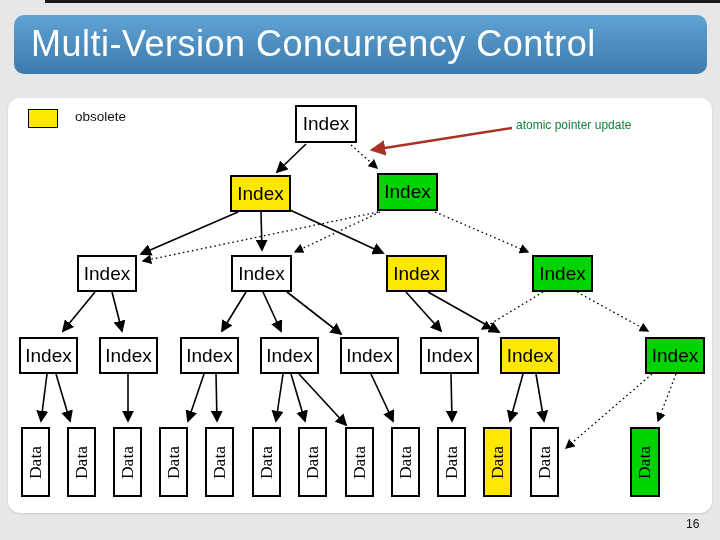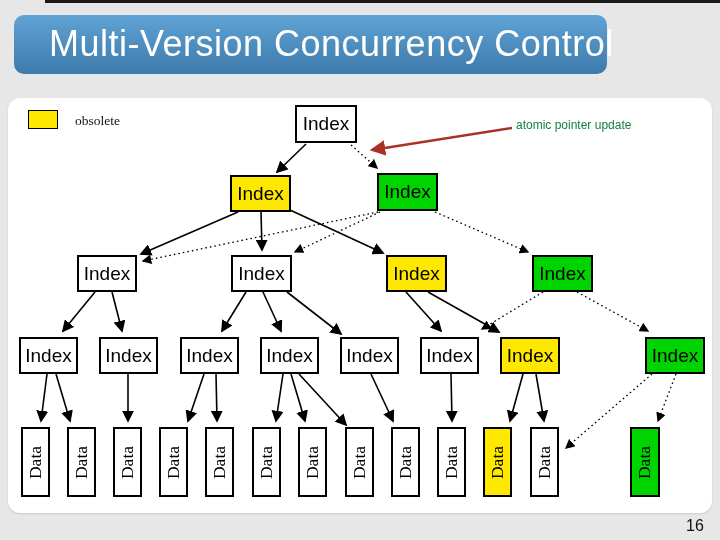--- a/index.html
+++ b/index.html
@@ -3,39 +3,39 @@
 <meta charset="utf-8">
 <style>
   html,body{margin:0;padding:0;}
   body{
     width:720px;height:540px;position:relative;overflow:hidden;
     font-family:"Liberation Sans",sans-serif;
     background:#e8e7e7;
   }
   #top-line{position:absolute;left:45px;top:0;width:675px;height:3px;background:#1a1a1a;}
   #title-bar{
-    position:absolute;left:14px;top:15px;width:593px;height:59px;
+    position:absolute;left:14px;top:15px;width:693px;height:59px;
     border-radius:10px;
     color:#ffffff;font-size:36px;font-weight:400;letter-spacing:0.5px;
-    line-height:58px;padding-left:35px;box-sizing:border-box;
+    line-height:58px;padding-left:17px;box-sizing:border-box;
     white-space:nowrap;
   }
   #slide{
     position:absolute;left:8px;top:98px;width:704px;height:415px;
     background:#ffffff;border-radius:12px;
     box-shadow:0 1px 2px rgba(0,0,0,0.12);
   }
   #legend{position:absolute;left:28px;top:109px;}
-  .legend-row{display:flex;align-items:flex-end;margin-bottom:12px;height:20px;font-family:Liberation Serif, serif;}
+  .legend-row{display:flex;align-items:flex-start;margin-bottom:12px;height:20px;}
   .legend-swatch{width:30px;height:19px;border:1.5px solid #000;box-sizing:border-box;}
   .legend-label{margin-left:17px;font-size:13.5px;color:#111;}
   #annotation-label{
     position:absolute;left:516px;top:118px;font-size:12px;color:#15803d;white-space:nowrap;
   }
-  #page-number{position:absolute;left:686px;top:517px;font-size:16px;color:#111;}
+  #page-number{position:absolute;left:686px;top:517px;font-size:12px;color:#111;}
   #nodes .node{
     position:absolute;border:2px solid #000;box-sizing:border-box;
     display:flex;align-items:center;justify-content:center;
     font-size:19px;color:#000;background:#fff;
   }
   #nodes .node.vertical span{
     transform:rotate(-90deg);white-space:nowrap;
     font-family:"Liberation Serif",serif;font-size:17.5px;
   }
   #edges{position:absolute;left:0;top:0;width:720px;height:540px;pointer-events:none;}

